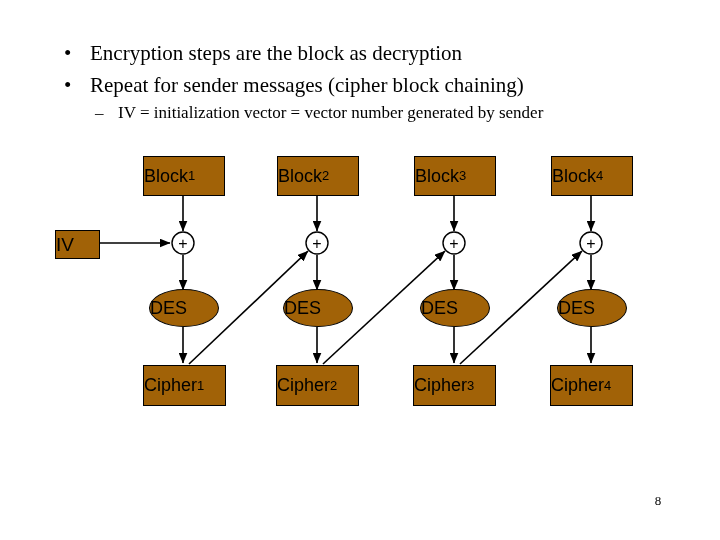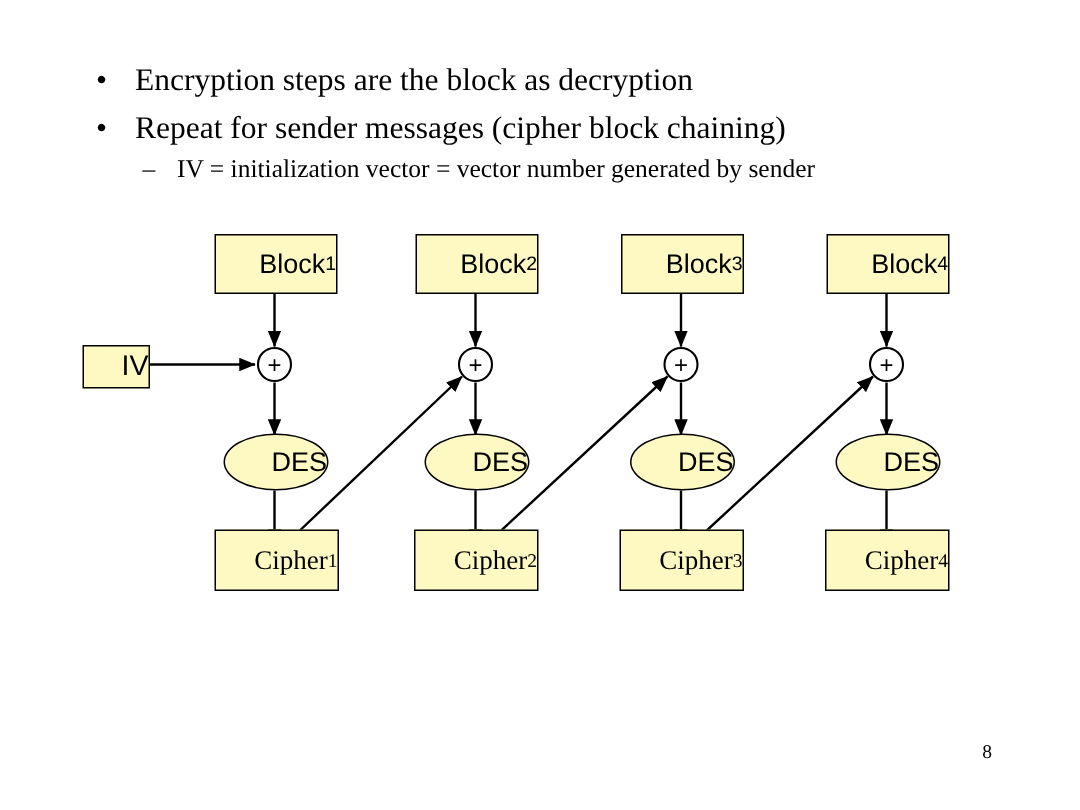--- a/index.html
+++ b/index.html
@@ -9,33 +9,33 @@
   }
   
   .bullet-line{position:absolute;display:flex;align-items:baseline;white-space:nowrap;}
   .bullet-line.b1{left:64px;top:41px;font-size:21px;}
   .bullet-line.b2{left:64px;top:73px;font-size:21px;}
   .bullet-line.sb{left:95px;top:103px;font-size:17px;}
   .bullet-line .marker{display:inline-block;width:26px;flex:0 0 26px;}
   .bullet-line.sb .marker{width:23px;flex:0 0 23px;}
   
   .node{
-    position:absolute;background:#fef9c3;border:1.5px solid #000;
-    display:flex;align-items:center;justify-content:flex-end;
+    position:absolute;background:#a16207;border:1.5px solid #000;
+    display:flex;align-items:center;justify-content:flex-start;
     font-family:"Liberation Sans",sans-serif;font-size:18px;white-space:nowrap;
   }
   .node sub{font-size:13px;line-height:0;}
   .iv-box{left:55px;top:230px;width:43px;height:27px;font-size:19px;}
   .blk1{left:143px;top:156px;width:80px;height:38px;}
   .blk2{left:277px;top:156px;width:80px;height:38px;}
   .blk3{left:414px;top:156px;width:80px;height:38px;}
   .blk4{left:551px;top:156px;width:80px;height:38px;}
   .des{top:289px;width:68px;height:36px;border-radius:50%;}
   .des1{left:149px;} .des2{left:283px;} .des3{left:420px;} .des4{left:557px;}
-  .cip{top:353px;width:81px;height:39px;font-family:Liberation Serif, serif;}
+  .cip{top:365px;width:81px;height:39px;}
   .cip1{left:143px;} .cip2{left:276px;} .cip3{left:413px;} .cip4{left:550px;}
   
   .connectors{position:absolute;left:0;top:0;width:720px;height:540px;}
   .connectors line{stroke:#000;stroke-width:1.6;}
   .connectors circle{fill:#fff;stroke:#000;stroke-width:1.4;}
   .connectors text{font-family:"Liberation Sans",sans-serif;font-size:16px;fill:#000;text-anchor:middle;}
   
   .footer-course{position:absolute;left:0;right:0;top:493px;text-align:center;font-size:13px;}
   .footer-page{position:absolute;left:648px;top:493px;width:20px;text-align:center;font-size:13px;}
 </style>

